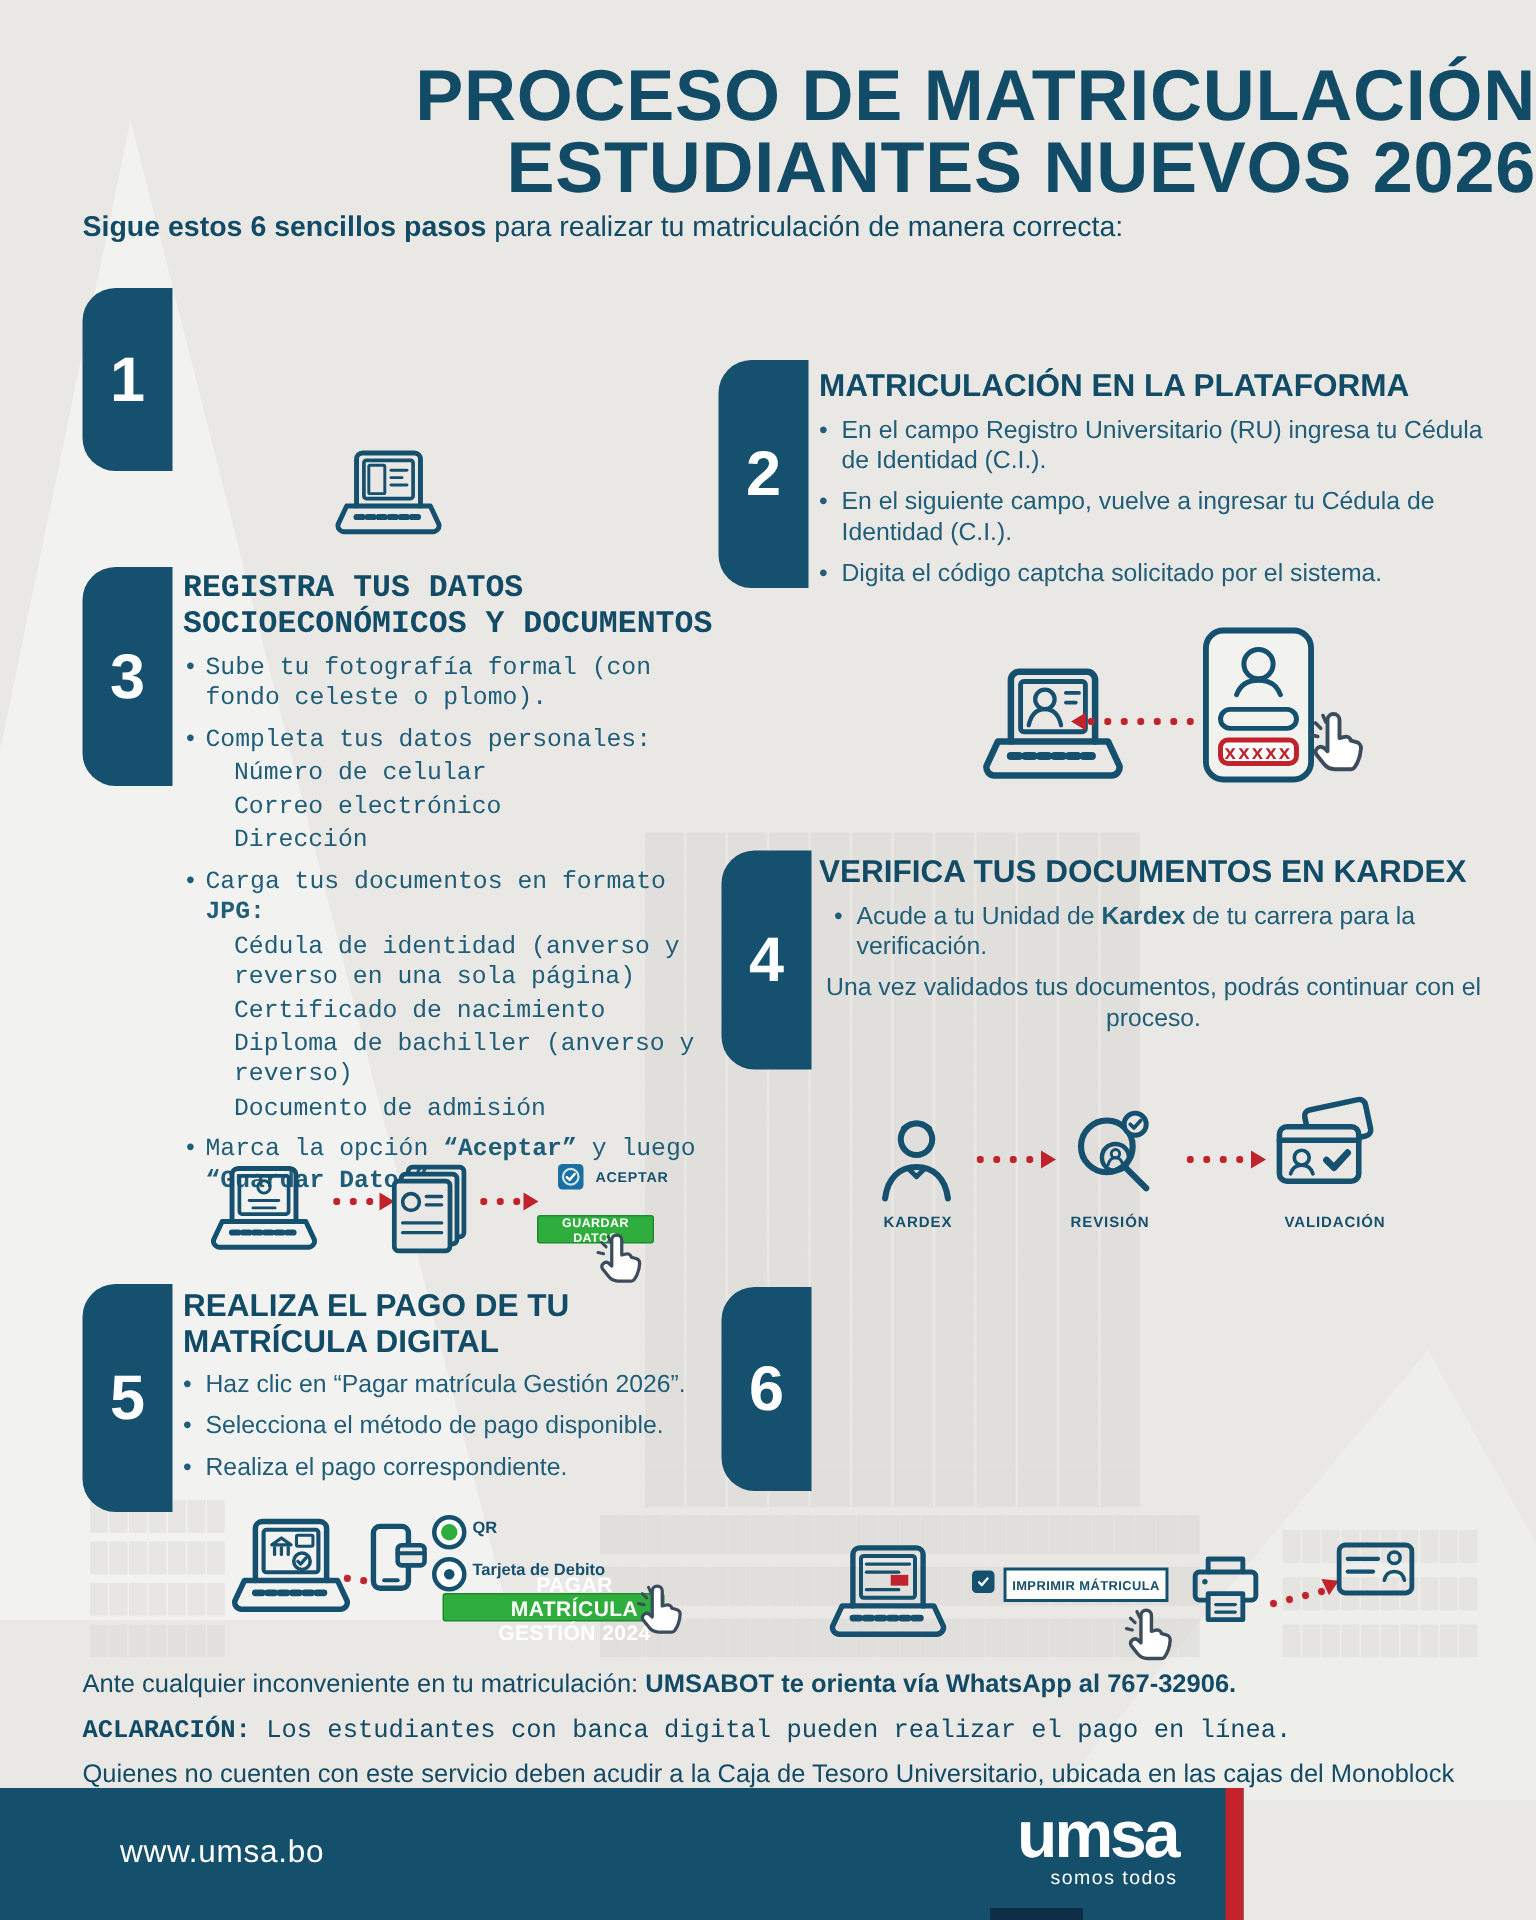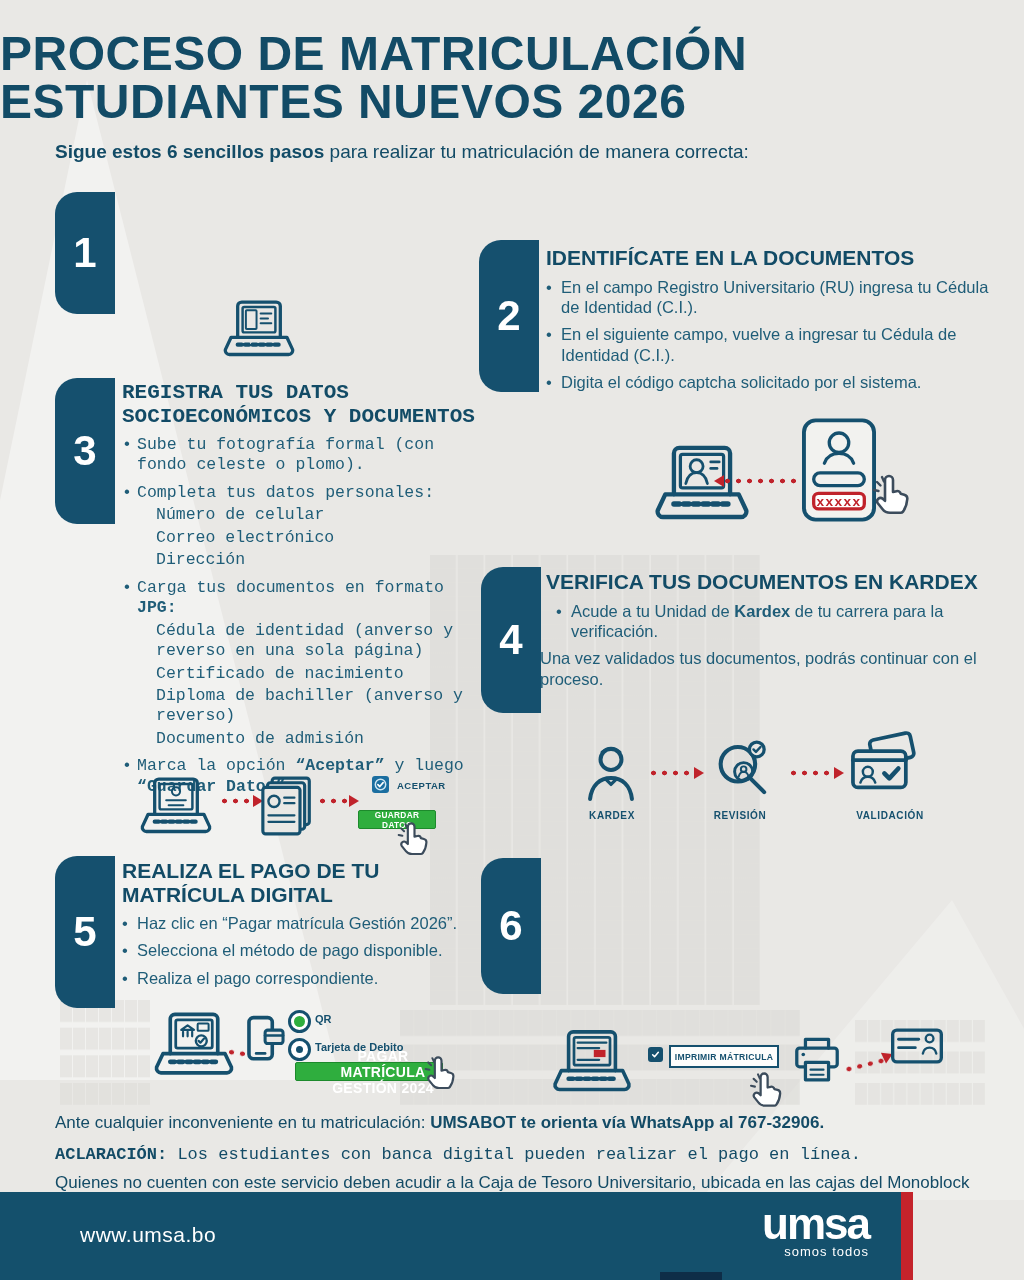--- a/index.html
+++ b/index.html
@@ -4,33 +4,33 @@
 <style>
   html,body{margin:0;padding:0;background:#cfcfcd;}
   .page{position:relative;width:1024px;height:1280px;background:#e9e8e5;overflow:hidden;
         font-family:"Liberation Sans",sans-serif;color:#1f5d78;}
   .abs{position:absolute;}
   
   .mtn{position:absolute;background:rgba(255,255,255,.42);}
   .wm{position:absolute;opacity:.55;}
   .wm-grid{background:linear-gradient(#d9d8d4 0 0);background-repeat:space;}
   
-  .title{left:0;right:0;top:30px;text-align:left;color:#124b66;font-weight:800;
+  .title{left:0;right:0;top:41px;text-align:right;color:#124b66;font-weight:800;
          font-size:48px;line-height:1.0;letter-spacing:.5px;}
   .subtitle{left:55px;top:141px;font-size:19px;color:#124b66;}
   .subtitle b{font-weight:800;}
   
   .badge{position:absolute;width:60px;background:#15506e;border-radius:22px 0 0 22px;
          color:#fff;font-weight:800;font-size:42px;display:flex;align-items:center;justify-content:center;}
   .step-title{color:#124b66;font-weight:800;font-size:21px;line-height:1.12;margin:0 0 6px 0;}
   .bullets{font-size:16.5px;line-height:1.24;font-weight:500;}
   .bullet{position:relative;padding-left:15px;margin-top:7px;}
   .bullet::before{content:"•";position:absolute;left:0;top:0;}
   .sub{padding-left:34px;margin-top:2px;}
-  .plain{margin-top:7px;}
+  .plain{margin-top:7px;text-align:center;}
   b,strong{font-weight:800;}
   
   .dotline{position:absolute;height:6px;
       background:radial-gradient(circle,#c0232b 0 2.3px,rgba(0,0,0,0) 2.6px) left center/11px 6px repeat-x;}
   .ah{position:absolute;width:0;height:0;border-style:solid;}
   .ah-right{border-width:6px 0 6px 10px;border-color:transparent transparent transparent #c0232b;}
   .ah-left{border-width:6px 10px 6px 0;border-color:transparent #c0232b transparent transparent;}
   
   .btn-green{position:absolute;background:#2fae3e;border:1px solid #1d8a2c;border-radius:2px;color:#fff;
       font-weight:800;display:flex;align-items:center;justify-content:center;letter-spacing:.3px;text-align:center;}
@@ -39,21 +39,21 @@
   .chk{position:absolute;background:#15506e;border-radius:3px;display:flex;align-items:center;justify-content:center;}
   .chip-label{position:absolute;color:#15506e;font-weight:800;}
   .radio{position:absolute;width:17px;height:17px;border-radius:50%;border:3px solid #15506e;background:#fff;
       display:flex;align-items:center;justify-content:center;}
   .radio .fillg{width:11px;height:11px;border-radius:50%;background:#2fae3e;}
   .radio .fillt{width:7px;height:7px;border-radius:50%;background:#15506e;}
   .flow-label{position:absolute;font-size:10px;font-weight:800;color:#15506e;letter-spacing:.6px;text-align:center;}
   
   .notes{left:55px;top:1106px;width:925px;font-size:17px;color:#134b66;line-height:1.3;}
   .notes .row{margin-top:6px;}
-  .footer{left:0;top:1192px;width:913px;height:88px;background:#14506c;}
+  .footer{left:0;top:1192px;width:808px;height:88px;background:#14506c;padding-left:21px;}
   .footer-url{position:absolute;left:80px;top:31px;color:#fff;font-size:21px;letter-spacing:.5px;}
   .logo{position:absolute;right:44px;top:10px;text-align:right;color:#fff;}
   .logo-word{font-size:44px;font-weight:800;letter-spacing:-2px;line-height:1;}
   .logo-tag{font-size:13px;margin-top:-2px;letter-spacing:1px;}
   .red-strip{position:absolute;right:0;top:0;width:12px;height:88px;background:#c4232b;}
   svg{display:block;}
 </style>
 </head>
 <body>
 
@@ -87,21 +87,21 @@
       <line x1="52" y1="21" x2="65" y2="21" stroke-width="2.4"></line>
       <line x1="52" y1="27" x2="61" y2="27" stroke-width="2.4"></line>
       <line x1="52" y1="33" x2="65" y2="33" stroke-width="2.4"></line>
     </g>
   </svg>
 
   <div class="badge" style="left:479px;top:240px;height:152px;">
     <span>2</span>
   </div>
   <div class="abs" style="left:546px;top:246px;width:446px;">
-    <div class="step-title">IDENTIFÍCATE EN LA DOCUMENTOS</div>
+    <div class="step-title">MATRICULACIÓN EN LA PLATAFORMA</div>
     <div class="bullets">
       <div class="bullet">En el campo Registro Universitario (RU) ingresa tu Cédula de Identidad (C.I.).</div>
       <div class="bullet">En el siguiente campo, vuelve a ingresar tu Cédula de Identidad (C.I.).</div>
       <div class="bullet">Digita el código captcha solicitado por el sistema.</div>
     </div>
   </div>
 
   <div class="abs" style="left:640px;top:412px;width:290px;height:150px;">
     <svg class="abs" style="left:8px;top:28px;" width="108" height="100" viewBox="0 0 100 92">
       <g fill="none" stroke="#15506e" stroke-width="4" stroke-linejoin="round" stroke-linecap="round">

